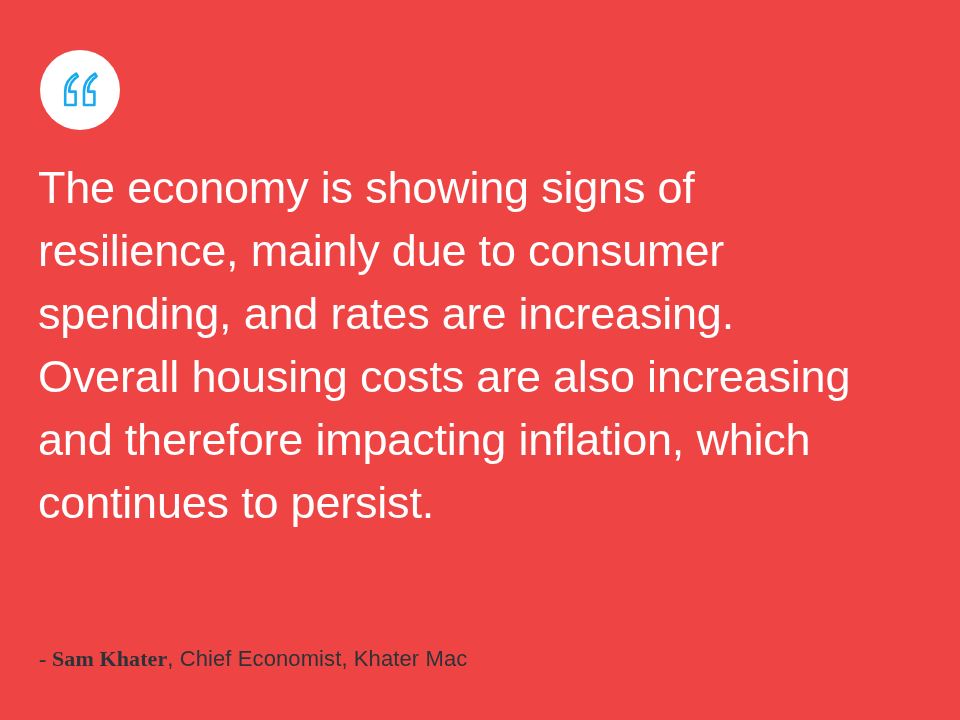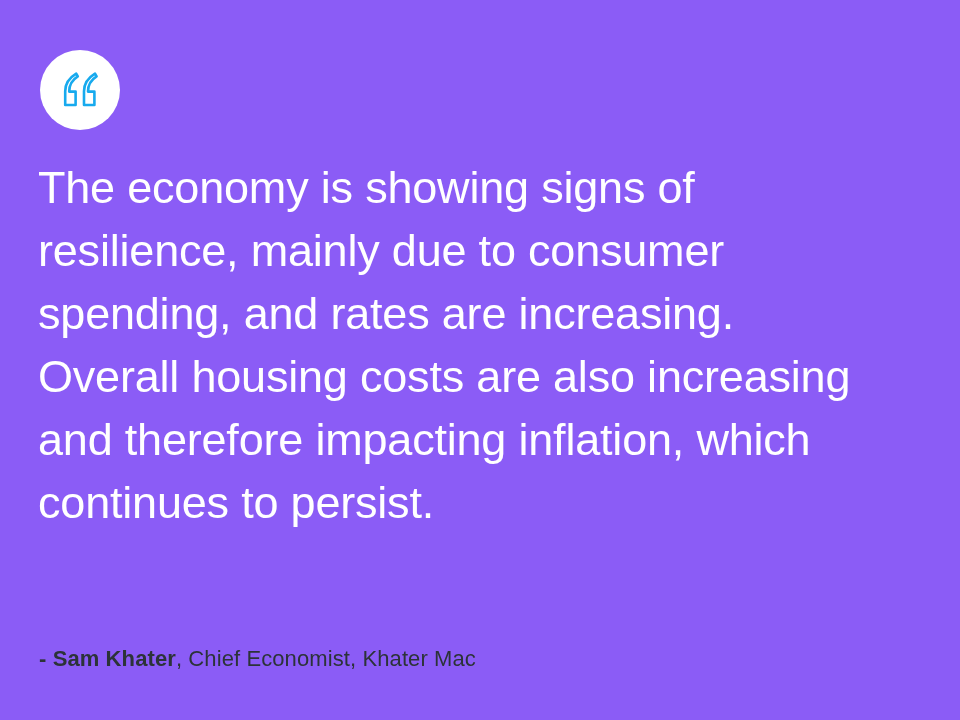--- a/index.html
+++ b/index.html
@@ -11,21 +11,21 @@
     height: 720px;
     overflow: hidden;
     font-family: "Liberation Sans", sans-serif;
     -webkit-font-smoothing: antialiased;
   }
 
   #quote-card {
     position: relative;
     width: 960px;
     height: 720px;
-    background: #8b5cf6;
+    background: #ef4444;
     box-sizing: border-box;
   }
 
   
   #quote-badge {
     position: absolute;
     left: 40px;
     top: 50px;
     width: 80px;
     height: 80px;
@@ -61,20 +61,21 @@
     left: 39px;
     top: 645px;
     color: #2C3338;
     font-size: 22px;
     line-height: 28px;
     letter-spacing: 0.1px;
     white-space: nowrap;
   }
   #attribution .author {
     font-weight: 700;
+    font-family: Liberation Serif, serif;
   }
   #attribution .role {
     font-weight: 400;
   }
 </style>
 </head>
 <body>
 
 <div id="quote-card">
 

